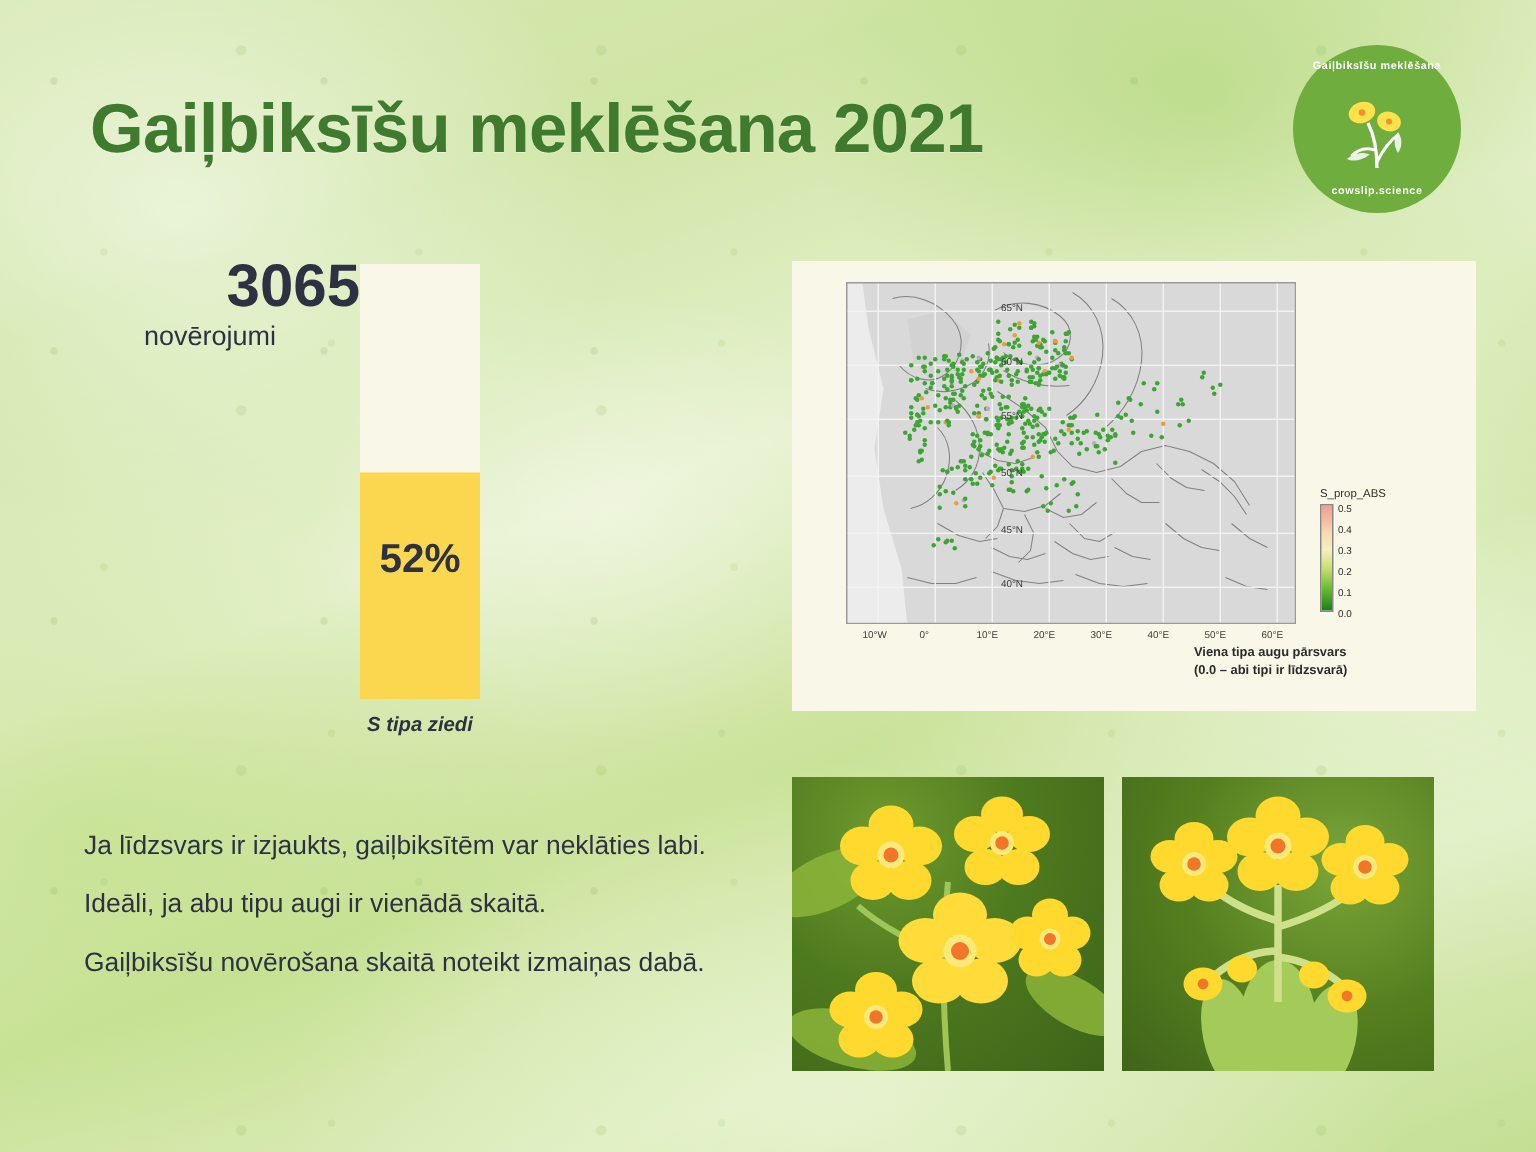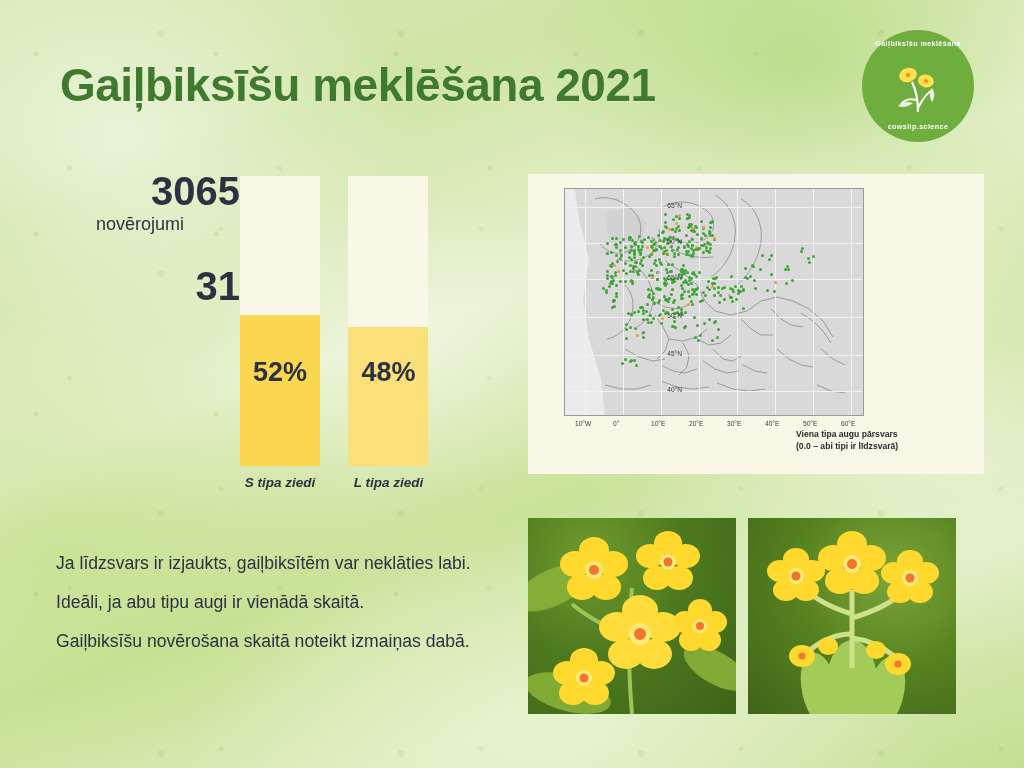--- a/index.html
+++ b/index.html
@@ -153,38 +153,30 @@
     <div class="logo-bottom-text">cowslip.science</div>
   </div>
 </div>
 
 <div class="stats">
   <div class="stat s1">
     <div class="stat-number">3065</div>
     <div class="stat-label">novērojumi</div>
   </div>
   <div class="stat s3">
-    <div class="stat-number">31</div>
   </div>
 </div>
 
 <div class="bars">
   <div class="bar-wrap">
     <div class="bar">
       <div class="bar-fill" id="fill0" style="height: 52%; background: rgb(251, 214, 79);"></div>
       <div class="bar-pct">52%</div>
     </div>
     <div class="bar-caption">S tipa ziedi</div>
-  </div>
-  <div class="bar-wrap">
-    <div class="bar">
-      <div class="bar-fill" id="fill1" style="height: 48%; background: rgb(251, 224, 122);"></div>
-      <div class="bar-pct">48%</div>
-    </div>
-    <div class="bar-caption">L tipa ziedi</div>
   </div>
 </div>
 
 <div class="map-panel">
   <div class="map-plot" id="map-plot">
     <div class="map-land">
       <svg width="300" height="228" viewBox="0 0 300 228" style="position:absolute;inset:0">
         <rect x="0" y="0" width="300" height="228" fill="#d9d9d9"></rect>
 
         <path d="M0 0 L0 228 L40 228 L36 190 L24 150 L18 110 L24 70 L14 30 L10 0 Z" fill="#efefef" opacity="0.85"></path>
@@ -736,20 +728,34 @@
       <div class="xlab" style="left: 47px; top: 246px;">10°W</div>
       <div class="xlab" style="left: 85px; top: 246px;">0°</div>
       <div class="xlab" style="left: 123px; top: 246px;">10°E</div>
       <div class="xlab" style="left: 161px; top: 246px;">20°E</div>
       <div class="xlab" style="left: 199px; top: 246px;">30°E</div>
       <div class="xlab" style="left: 237px; top: 246px;">40°E</div>
       <div class="xlab" style="left: 275px; top: 246px;">50°E</div>
       <div class="xlab" style="left: 313px; top: 246px;">60°E</div>
     </div>
 
+  <div class="legend">
+    <div class="legend-title">S_prop_ABS</div>
+    <div class="legend-row">
+      <div class="legend-bar"></div>
+      <div class="legend-ticks" id="legend-ticks">
+          <div class="legend-tick" style="top: 0px;">0.5</div>
+          <div class="legend-tick" style="top: 14px;">0.4</div>
+          <div class="legend-tick" style="top: 28px;">0.3</div>
+          <div class="legend-tick" style="top: 42px;">0.2</div>
+          <div class="legend-tick" style="top: 56px;">0.1</div>
+          <div class="legend-tick" style="top: 70px;">0.0</div>
+        </div>
+    </div>
+  </div>
 
   <div class="map-caption">
     <div>Viena tipa augu pārsvars</div>
     <div>(0.0 – abi tipi ir līdzsvarā)</div>
   </div>
 </div>
 
 <div class="body-text">
   <div class="body-line">Ja līdzsvars ir izjaukts, gaiļbiksītēm var neklāties labi.</div>
   <div class="body-line">Ideāli, ja abu tipu augi ir vienādā skaitā.</div>

